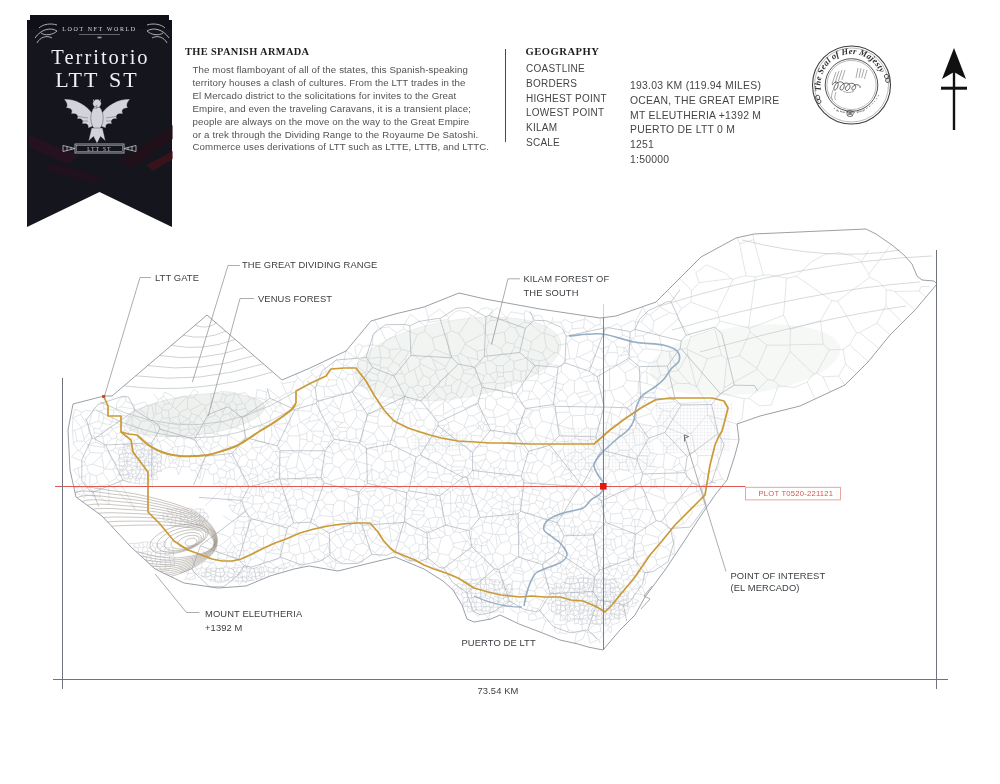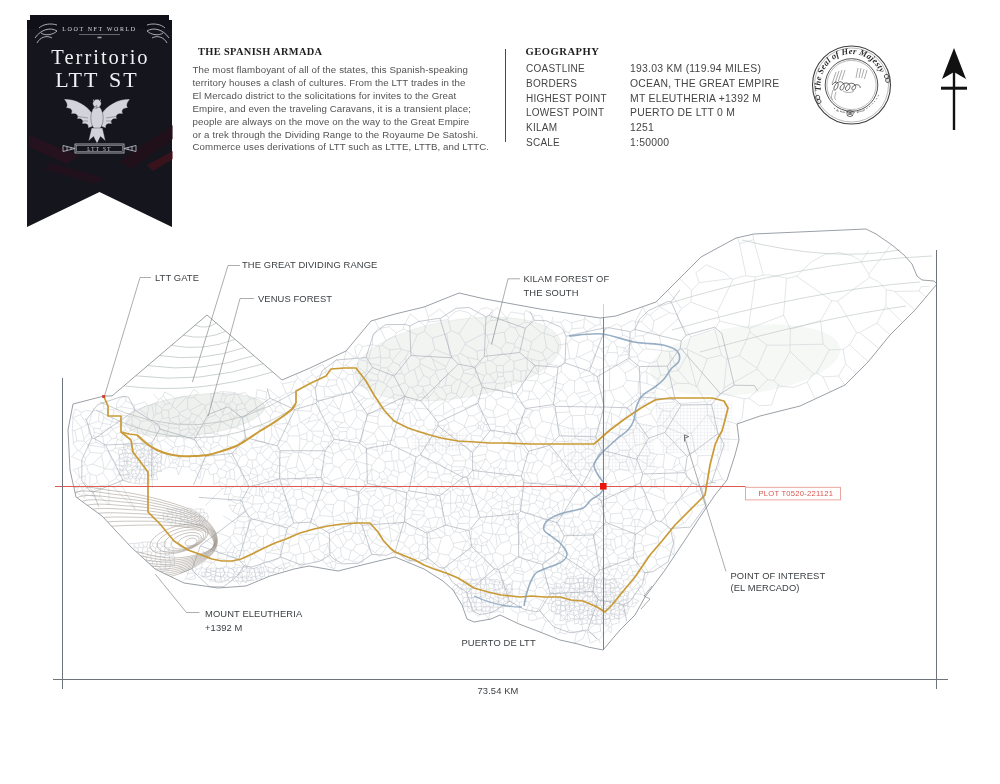--- a/index.html
+++ b/index.html
@@ -1,24 +1,24 @@
 <!DOCTYPE html>
 <html><head><meta charset="utf-8"><style>
 html,body{margin:0;padding:0;background:#fff;}
 #page{position:relative;width:1000px;height:784px;background:#fff;overflow:hidden;
   font-family:"Liberation Sans",sans-serif;}
-#head1{position:absolute;left:198px;top:46px;font-family:"Liberation Serif",serif;
+#head1{position:absolute;left:185px;top:46px;font-family:"Liberation Serif",serif;
   font-weight:bold;font-size:10.4px;letter-spacing:.35px;color:#1d1d1d;}
 #para{position:absolute;left:192.5px;top:64px;white-space:nowrap;font-size:9.7px;
   line-height:12.9px;letter-spacing:.1px;color:#525252;}
 #vdiv{position:absolute;left:504.5px;top:49px;width:1.4px;height:93px;background:#4a4a4a;}
 #geoh{position:absolute;left:525.5px;top:46px;font-family:"Liberation Serif",serif;
   font-weight:bold;font-size:10.6px;letter-spacing:.5px;color:#1d1d1d;}
 .gl{position:absolute;left:526px;font-size:10px;letter-spacing:.25px;color:#454545;}
-.gv{position:absolute;left:630px;font-size:10.4px;letter-spacing:.25px;color:#454545;}
+.gv{position:absolute;left:630px;font-size:10.4px;letter-spacing:.25px;color:#454545;margin-top:17px;}
 svg{position:absolute;top:0;left:0;}
 </style></head><body>
 <div id="page">
 <div id="head1">THE SPANISH ARMADA</div>
 <div id="para">The most flamboyant of all of the states, this Spanish-speaking<br>territory houses a clash of cultures. From the LTT trades in the<br>El Mercado district to the solicitations for invites to the Great<br>Empire, and even the traveling Caravans, it is a transient place;<br>people are always on the move on the way to the Great Empire<br>or a trek through the Dividing Range to the Royaume De Satoshi.<br>Commerce uses derivations of LTT such as LTTE, LTTB, and LTTC.</div>
 <div id="vdiv"></div>
 <div id="geoh">GEOGRAPHY</div>
 <div class="gl" style="top:63.3px">COASTLINE</div>
     <div class="gv" style="top:63.3px">193.03 KM (119.94 MILES)</div>
 <div class="gl" style="top:78.0px">BORDERS</div>

